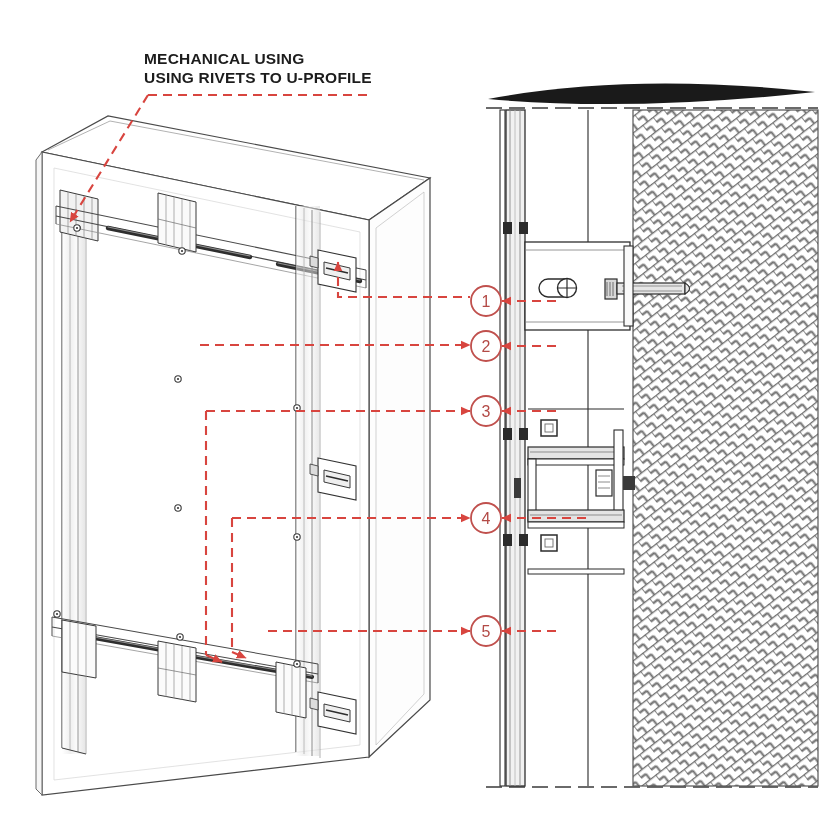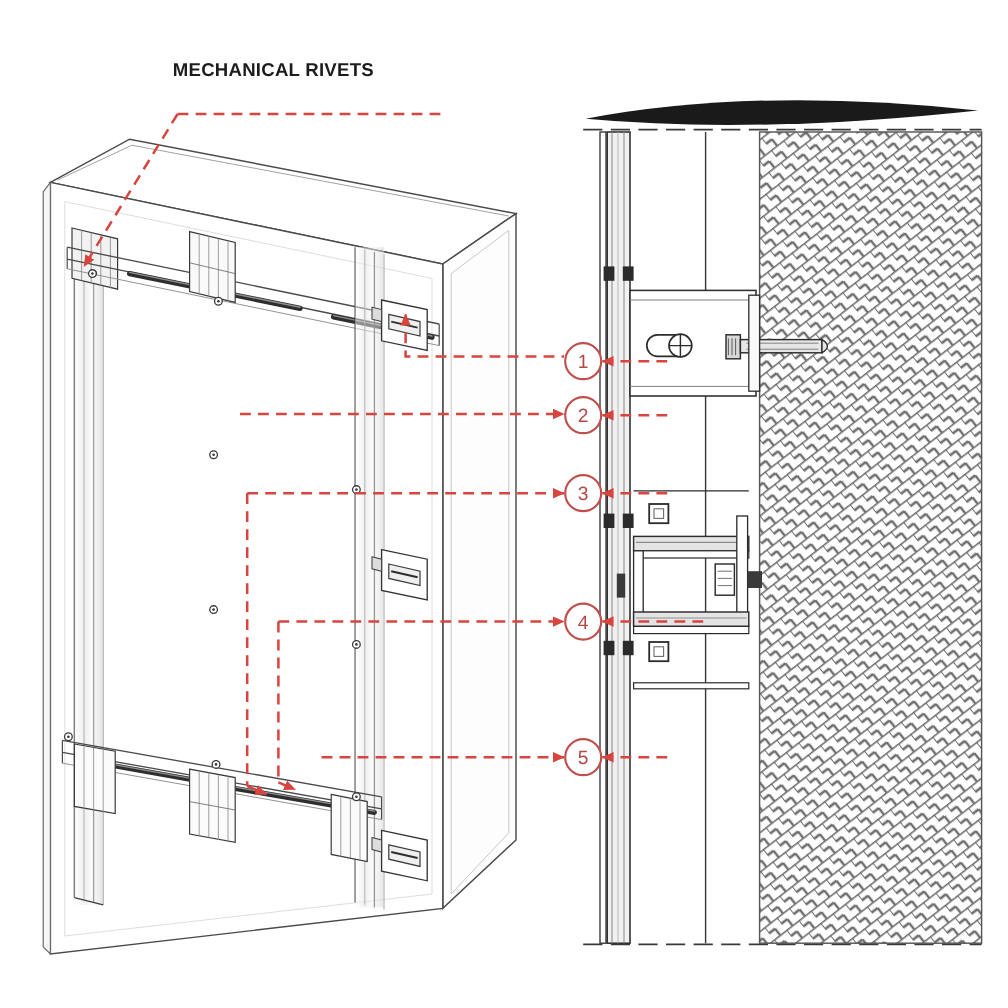--- a/index.html
+++ b/index.html
@@ -315,16 +315,16 @@
         <circle cx="486" cy="518" r="15" fill="#ffffff" stroke="#c0504d" stroke-width="1.8"></circle>
         <text x="486" y="524" text-anchor="middle" font-family="Liberation Sans, sans-serif" font-size="16" fill="#b34a46">4</text>
       </g>
       <g>
         <circle cx="486" cy="631" r="15" fill="#ffffff" stroke="#c0504d" stroke-width="1.8"></circle>
         <text x="486" y="637" text-anchor="middle" font-family="Liberation Sans, sans-serif" font-size="16" fill="#b34a46">5</text>
       </g>
     </g>
   </svg>
 
-  <div class="label-block" id="fixing-note"><span>MECHANICAL RIVETS</span><br></div>
+  <div class="label-block" id="fixing-note"><span>MECHANICAL USING</span><br><span>USING RIVETS TO U-PROFILE</span></div>
 
 
 </div>
 
 </body></html>

